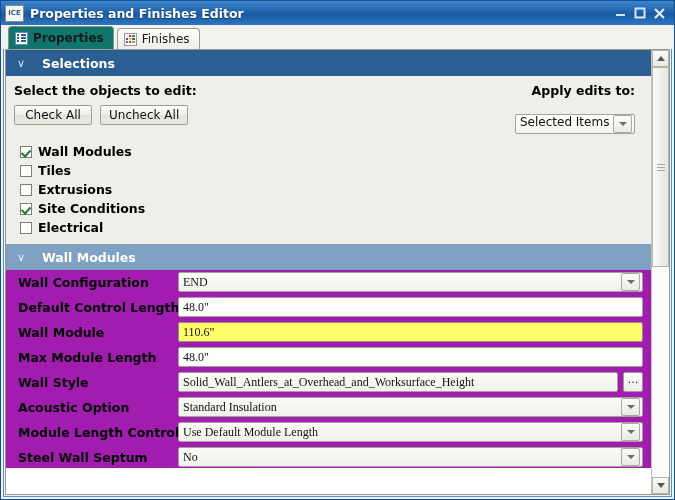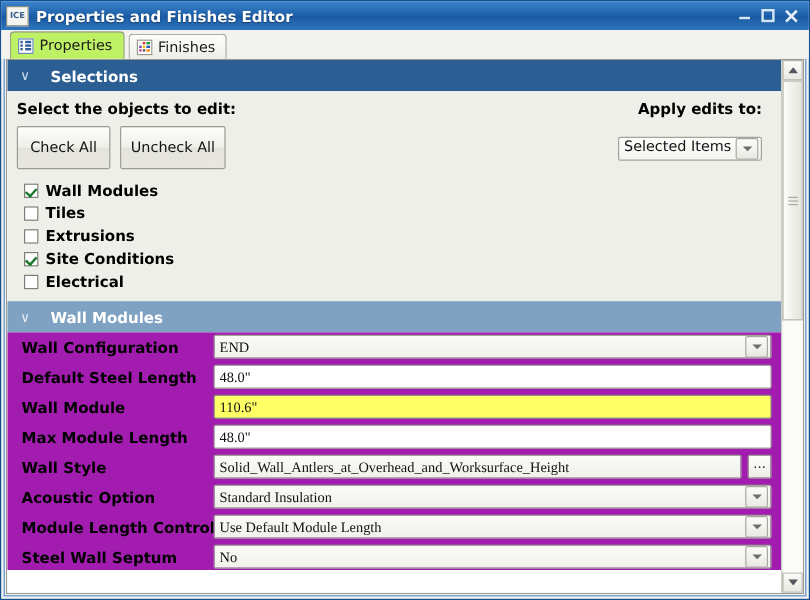--- a/index.html
+++ b/index.html
@@ -109,23 +109,24 @@
     border-bottom: none;
     border-radius: 4px 4px 0 0;
     background: linear-gradient(to bottom, #fdfdfc 0%, #eeeee8 100%);
     font-size: 12px;
     color: #1a1a1a;
     margin-right: 3px;
     position: relative;
   }
   .tab.active {
     height: 23px;
-    background: #bef264;
+    background: #0f766e;
     border-color: #8d8d86;
     z-index: 2;
+    font-weight: bold;
   }
   .tab-label { white-space: nowrap; }
 
   
   .icon-list {
     width: 13px; height: 13px;
     background: #ffffff;
     border: 1px solid #6b8ab5;
     box-sizing: border-box;
     display: flex;
@@ -219,21 +220,21 @@
   }
   .sel-left-label {
     font-weight: bold;
     font-size: 12.5px;
     color: #000;
     margin-bottom: 7px;
   }
   .btn-row { display: flex; gap: 8px; }
   .btn {
     min-width: 78px;
-    height: 36px;
+    height: 20px;
     box-sizing: border-box;
     border: 1px solid #9d9d96;
     border-radius: 2px;
     background: linear-gradient(to bottom, #fcfcfa 0%, #f0f0ea 48%, #e4e4dd 52%, #e8e8e1 100%);
     font-size: 12px;
     color: #111;
     display: flex;
     align-items: center;
     justify-content: center;
     padding: 0 8px;
@@ -530,21 +531,21 @@
           <span class="row-label">Wall Configuration</span>
           <div class="field readonly">
             <span class="field-value">END</span>
             <span class="combo-arrow">
                 <span class="arrow-glyph"></span>
               </span>
           </div>
         </div>
 
         <div class="form-row">
-          <span class="row-label">Default Steel Length</span>
+          <span class="row-label">Default Control Length</span>
           <div class="field">
             <span class="field-value">48.0"</span>
           </div>
         </div>
 
         <div class="form-row">
           <span class="row-label">Wall Module</span>
           <div class="field highlight">
             <span class="field-value">110.6"</span>
           </div>

